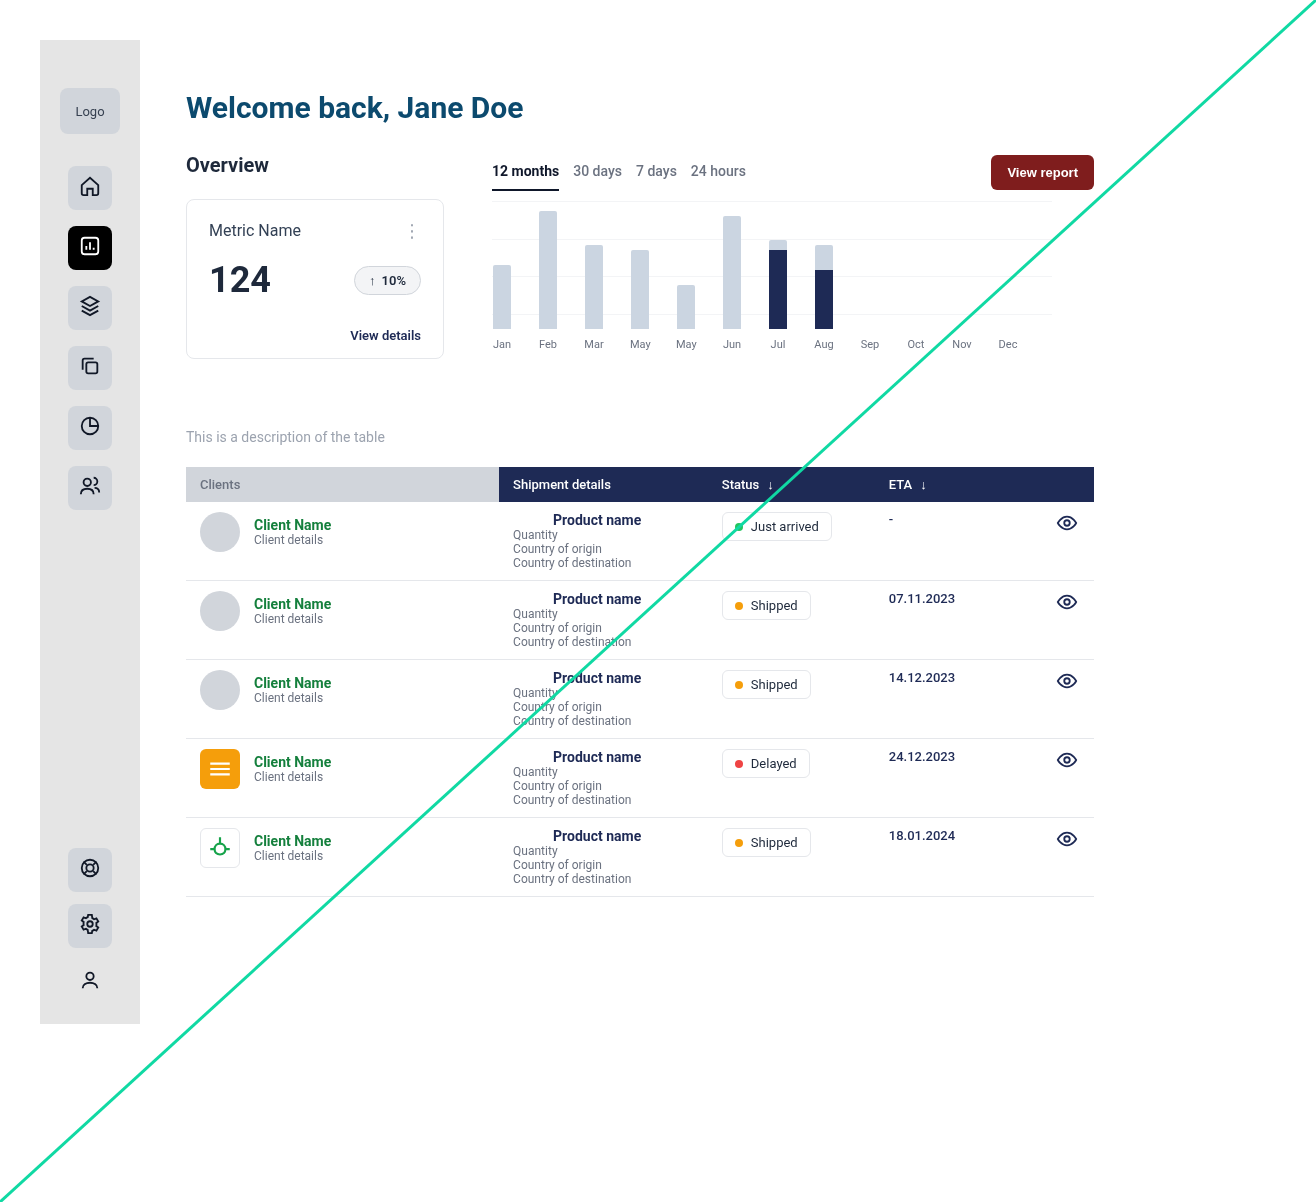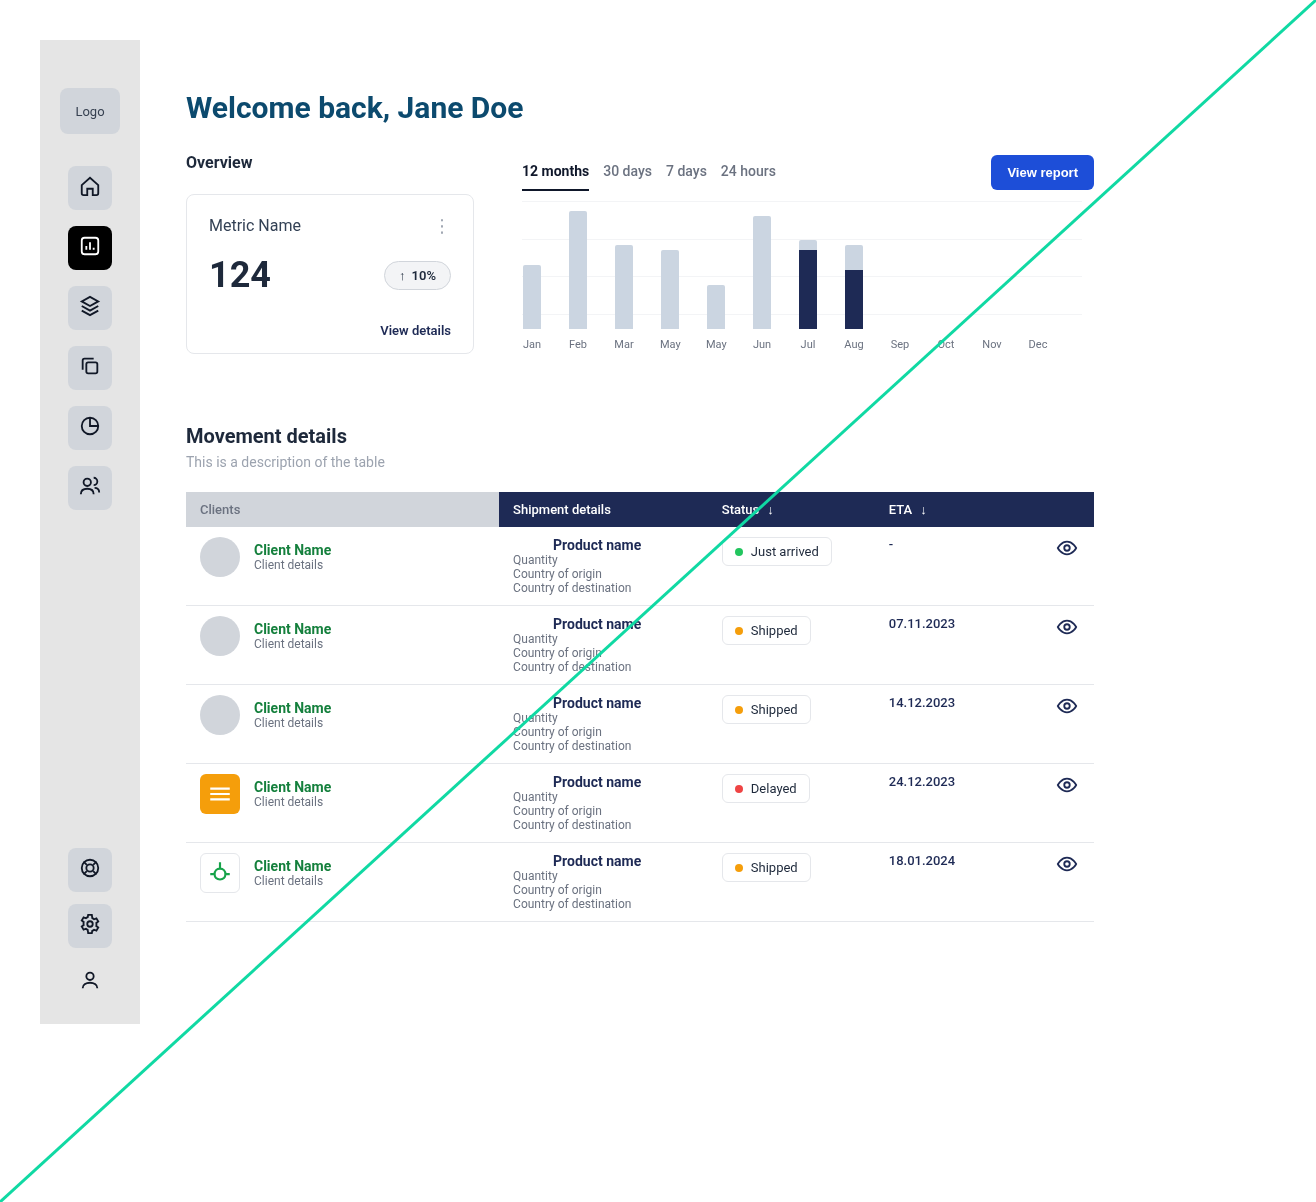--- a/index.html
+++ b/index.html
@@ -11,36 +11,36 @@
   .nav { display: flex; flex-direction: column; gap: 16px; }
   .nav-item { width: 44px; height: 44px; border-radius: 8px; background: #d1d5db; display: flex; align-items: center; justify-content: center; cursor: pointer; }
   .nav-item.active { background: #000; color: #fff; }
   .nav-item svg { width: 22px; height: 22px; stroke: #111827; stroke-width: 2; fill: none; }
   .nav-item.active svg { stroke: #fff; }
   .sidebar-bottom { position: absolute; bottom: 20px; display: flex; flex-direction: column; gap: 12px; align-items: center; }
   .main { position: absolute; left: 140px; top: 40px; right: 176px; bottom: 130px; background: #fff; padding: 50px 46px 20px 46px; overflow: hidden; }
   .welcome { font-size: 30px; font-weight: 700; color: #0c4a6e; margin-bottom: 28px; }
   .overview-row { display: flex; gap: 48px; align-items: flex-start; }
   .overview-left { flex: 0 0 258px; }
-  .overview-title { font-size: 16px; font-weight: 700; color: #1e293b; margin-bottom: 22px; }
-  .metric-card { border: 1px solid #e5e7eb; border-radius: 8px; padding: 20px 22px 14px 22px; width: 288px; }
+  .overview-title { font-size: 20px; font-weight: 700; color: #1e293b; margin-bottom: 22px; }
+  .metric-card { border: 1px solid #e5e7eb; border-radius: 8px; padding: 20px 22px 14px 22px; width: 258px; }
   .metric-top { display: flex; justify-content: space-between; align-items: center; }
   .metric-name { font-size: 16px; color: #334155; }
   .dots { font-size: 18px; color: #9ca3af; cursor: pointer; }
   .metric-value-row { display: flex; align-items: center; justify-content: space-between; margin-top: 18px; }
   .metric-value { font-size: 36px; font-weight: 700; color: #1e293b; }
   .delta-pill { display: inline-flex; align-items: center; gap: 6px; border: 1px solid #d1d5db; background: #f3f4f6; border-radius: 999px; padding: 6px 14px; font-size: 13px; color: #1e293b; font-weight: 600; }
   .view-details { text-align: right; margin-top: 24px; }
   .view-details a { font-size: 13px; font-weight: 600; color: #1e2a55; text-decoration: none; cursor: pointer; }
   .chart-area { flex: 1; }
   .chart-header { display: flex; justify-content: space-between; align-items: center; margin-top: 0; margin-bottom: 6px; }
   .tabs { display: flex; gap: 14px; }
   .tab { font-size: 14px; color: #6b7280; padding: 10px 0; cursor: pointer; font-weight: 500; }
   .tab.active { color: #0f172a; font-weight: 700; border-bottom: 2px solid #0f172a; }
-  .view-report-btn { background: #1d4ed8; color: #fff; font-size: 13px; font-weight: 600; border: none; border-radius: 6px; padding: 10px 16px; cursor: pointer; }
+  .view-report-btn { background: #7f1d1d; color: #fff; font-size: 13px; font-weight: 600; border: none; border-radius: 6px; padding: 10px 16px; cursor: pointer; }
   .chart-box { position: relative; width: 560px; height: 150px; margin-top: 10px; }
   .grid-line { position: absolute; left: 0; right: 0; height: 1px; background: #f3f4f6; }
   .bars { position: absolute; left: 0; right: 0; bottom: 22px; height: 128px; display: flex; gap: 26px; align-items: flex-end; }
   .bar-slot { width: 20px; display: flex; flex-direction: column; align-items: center; }
   .bar-bg { width: 18px; background: #cbd5e1; border-radius: 2px 2px 0 0; position: relative; }
   .bar-fill { position: absolute; left: 0; right: 0; bottom: 0; background: #1e2a55; border-radius: 0; }
   .axis-labels { position: absolute; left: 0; right: 0; bottom: 0; display: flex; gap: 26px; }
   .axis-label { width: 20px; text-align: center; font-size: 11px; color: #6b7280; }
   .section2 { margin-top: 70px; }
   .movement-title { font-size: 20px; font-weight: 700; color: #1e293b; margin-bottom: 6px; }
@@ -225,21 +225,20 @@
               <div class="axis-label">Sep</div>
               <div class="axis-label">Oct</div>
               <div class="axis-label">Nov</div>
               <div class="axis-label">Dec</div>
             </div>
         </div>
       </div>
     </div>
 
     <div class="section2">
-      <div class="movement-title">Movement details</div>
       <div class="movement-desc">This is a description of the table</div>
 
       <table class="table">
         <colgroup>
             <col style="width:300px">
             <col style="width:200px">
             <col style="width:160px">
             <col style="width:160px">
             <col style="width:50px">
           </colgroup>

